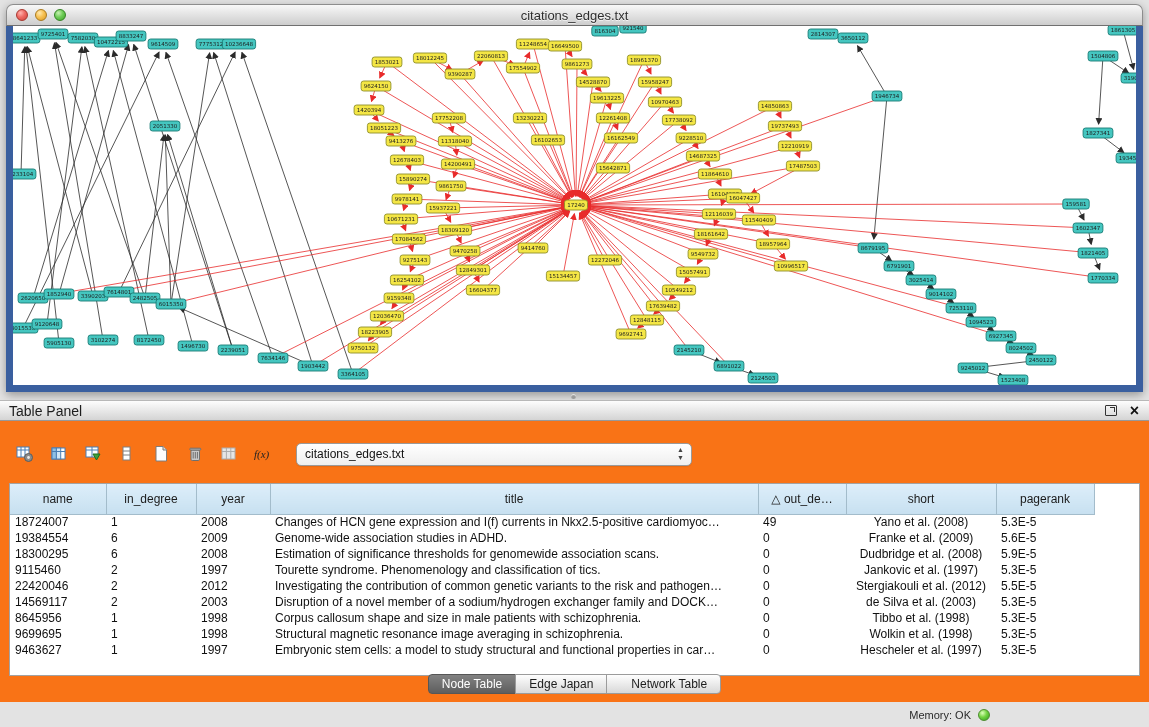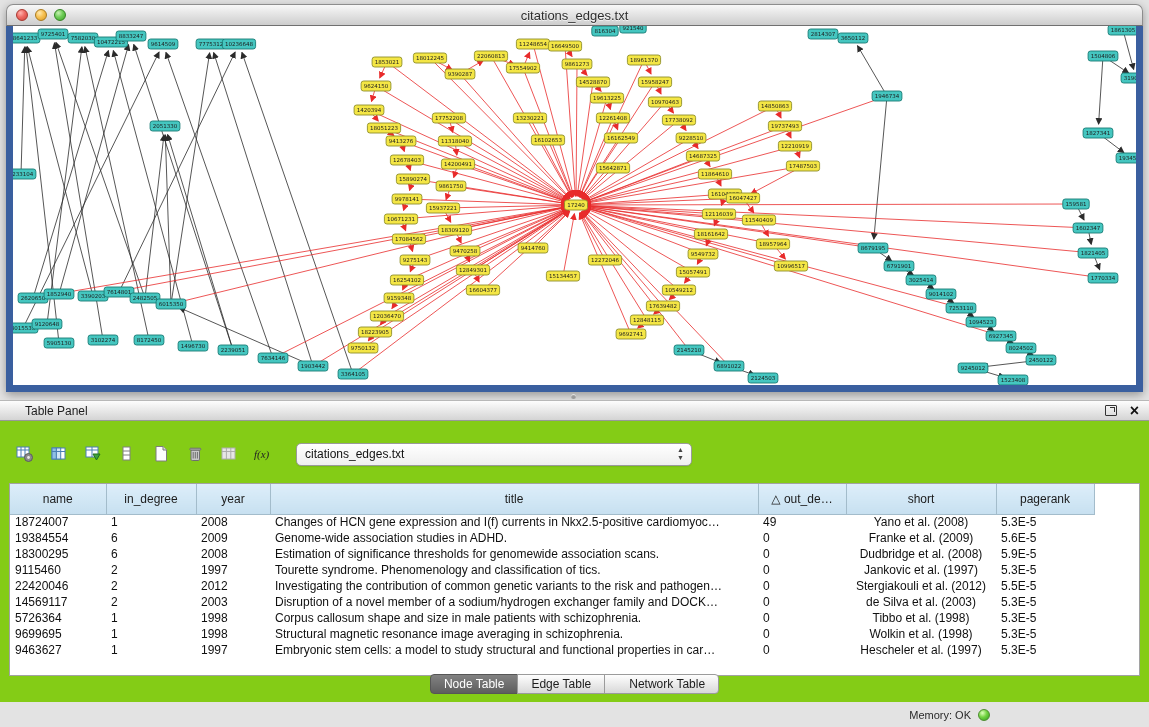--- a/index.html
+++ b/index.html
@@ -45,30 +45,30 @@
   .divider-dot { position:absolute; left:571px; top:2px; width:5px; height:5px; border-radius:50%;
                  background:#9a9a9a; box-shadow:inset 0 1px 1px rgba(255,255,255,.8); }
 
   
   #panel-header {
     position:absolute; top:400px; left:0; width:1149px; height:21px;
     background:linear-gradient(#fdfdfd,#d4d4d4);
     border-top:1px solid #b8b8b8; border-bottom:1px solid #989898;
     display:flex; align-items:center;
   }
-  #panel-header .ph-title { font-size:12px; color:#1d1d1d; margin-left:25px; }
+  #panel-header .ph-title { font-size:14px; color:#1d1d1d; margin-left:9px; }
   #panel-header .ph-icons { margin-left:auto; margin-right:10px; display:flex; align-items:center; gap:13px; }
   .float-ico { width:12px; height:11px; border:1.5px solid #333; border-radius:1px; position:relative; cursor:default; }
   .float-ico:after { content:""; position:absolute; right:1px; top:1px; width:4px; height:4px; border-top:1.5px solid #333; border-right:1.5px solid #333; }
   .close-ico { font-size:16px; font-weight:700; color:#111; line-height:14px; cursor:default; }
 
   
   #panel-body {
     position:absolute; top:421px; left:0; width:1149px; height:281px;
-    background:#84cc16;
+    background:#f97316;
   }
   .toolbar { position:absolute; top:20px; left:12px; display:flex; align-items:center; gap:8px; }
   .tb-btn { width:26px; height:26px; border:none; background:transparent; display:flex; align-items:center; justify-content:center; padding:0; cursor:default; }
   .tb-btn svg { display:block; }
   .combo {
     margin-left:12px; width:396px; height:23px;
     border:1px solid #9a9a9a; border-radius:5px;
     background:linear-gradient(#ffffff,#efefef);
     display:flex; align-items:center; padding:0 8px;
     font-size:12px; color:#111; position:relative;
@@ -965,21 +965,21 @@
           <tr>
             <td>14569117</td>
             <td>2</td>
             <td>2003</td>
             <td>Disruption of a novel member of a sodium/hydrogen exchanger family and DOCK…</td>
             <td>0</td>
             <td class="center">de Silva et al. (2003)</td>
             <td>5.3E-5</td>
           </tr>
           <tr>
-            <td>5726364</td>
+            <td>8645956</td>
             <td>1</td>
             <td>1998</td>
             <td>Corpus callosum shape and size in male patients with schizophrenia.</td>
             <td>0</td>
             <td class="center">Tibbo et al. (1998)</td>
             <td>5.3E-5</td>
           </tr>
           <tr>
             <td>9699695</td>
             <td>1</td>
@@ -997,21 +997,21 @@
             <td>0</td>
             <td class="center">Hescheler et al. (1997)</td>
             <td>5.3E-5</td>
           </tr>
         </tbody>
     </table>
   </div>
 
   <div class="tabs" id="tabs">
       <button class="tab selected">Node Table</button>
-      <button class="tab">Edge Table</button>
+      <button class="tab">Edge Japan</button>
       <button class="tab">Network Table</button>
     </div>
 </div>
 
 <div id="statusbar">
   <span>Memory: OK</span>
   <span class="mem-orb"></span>
 </div>
 
 </body></html>

